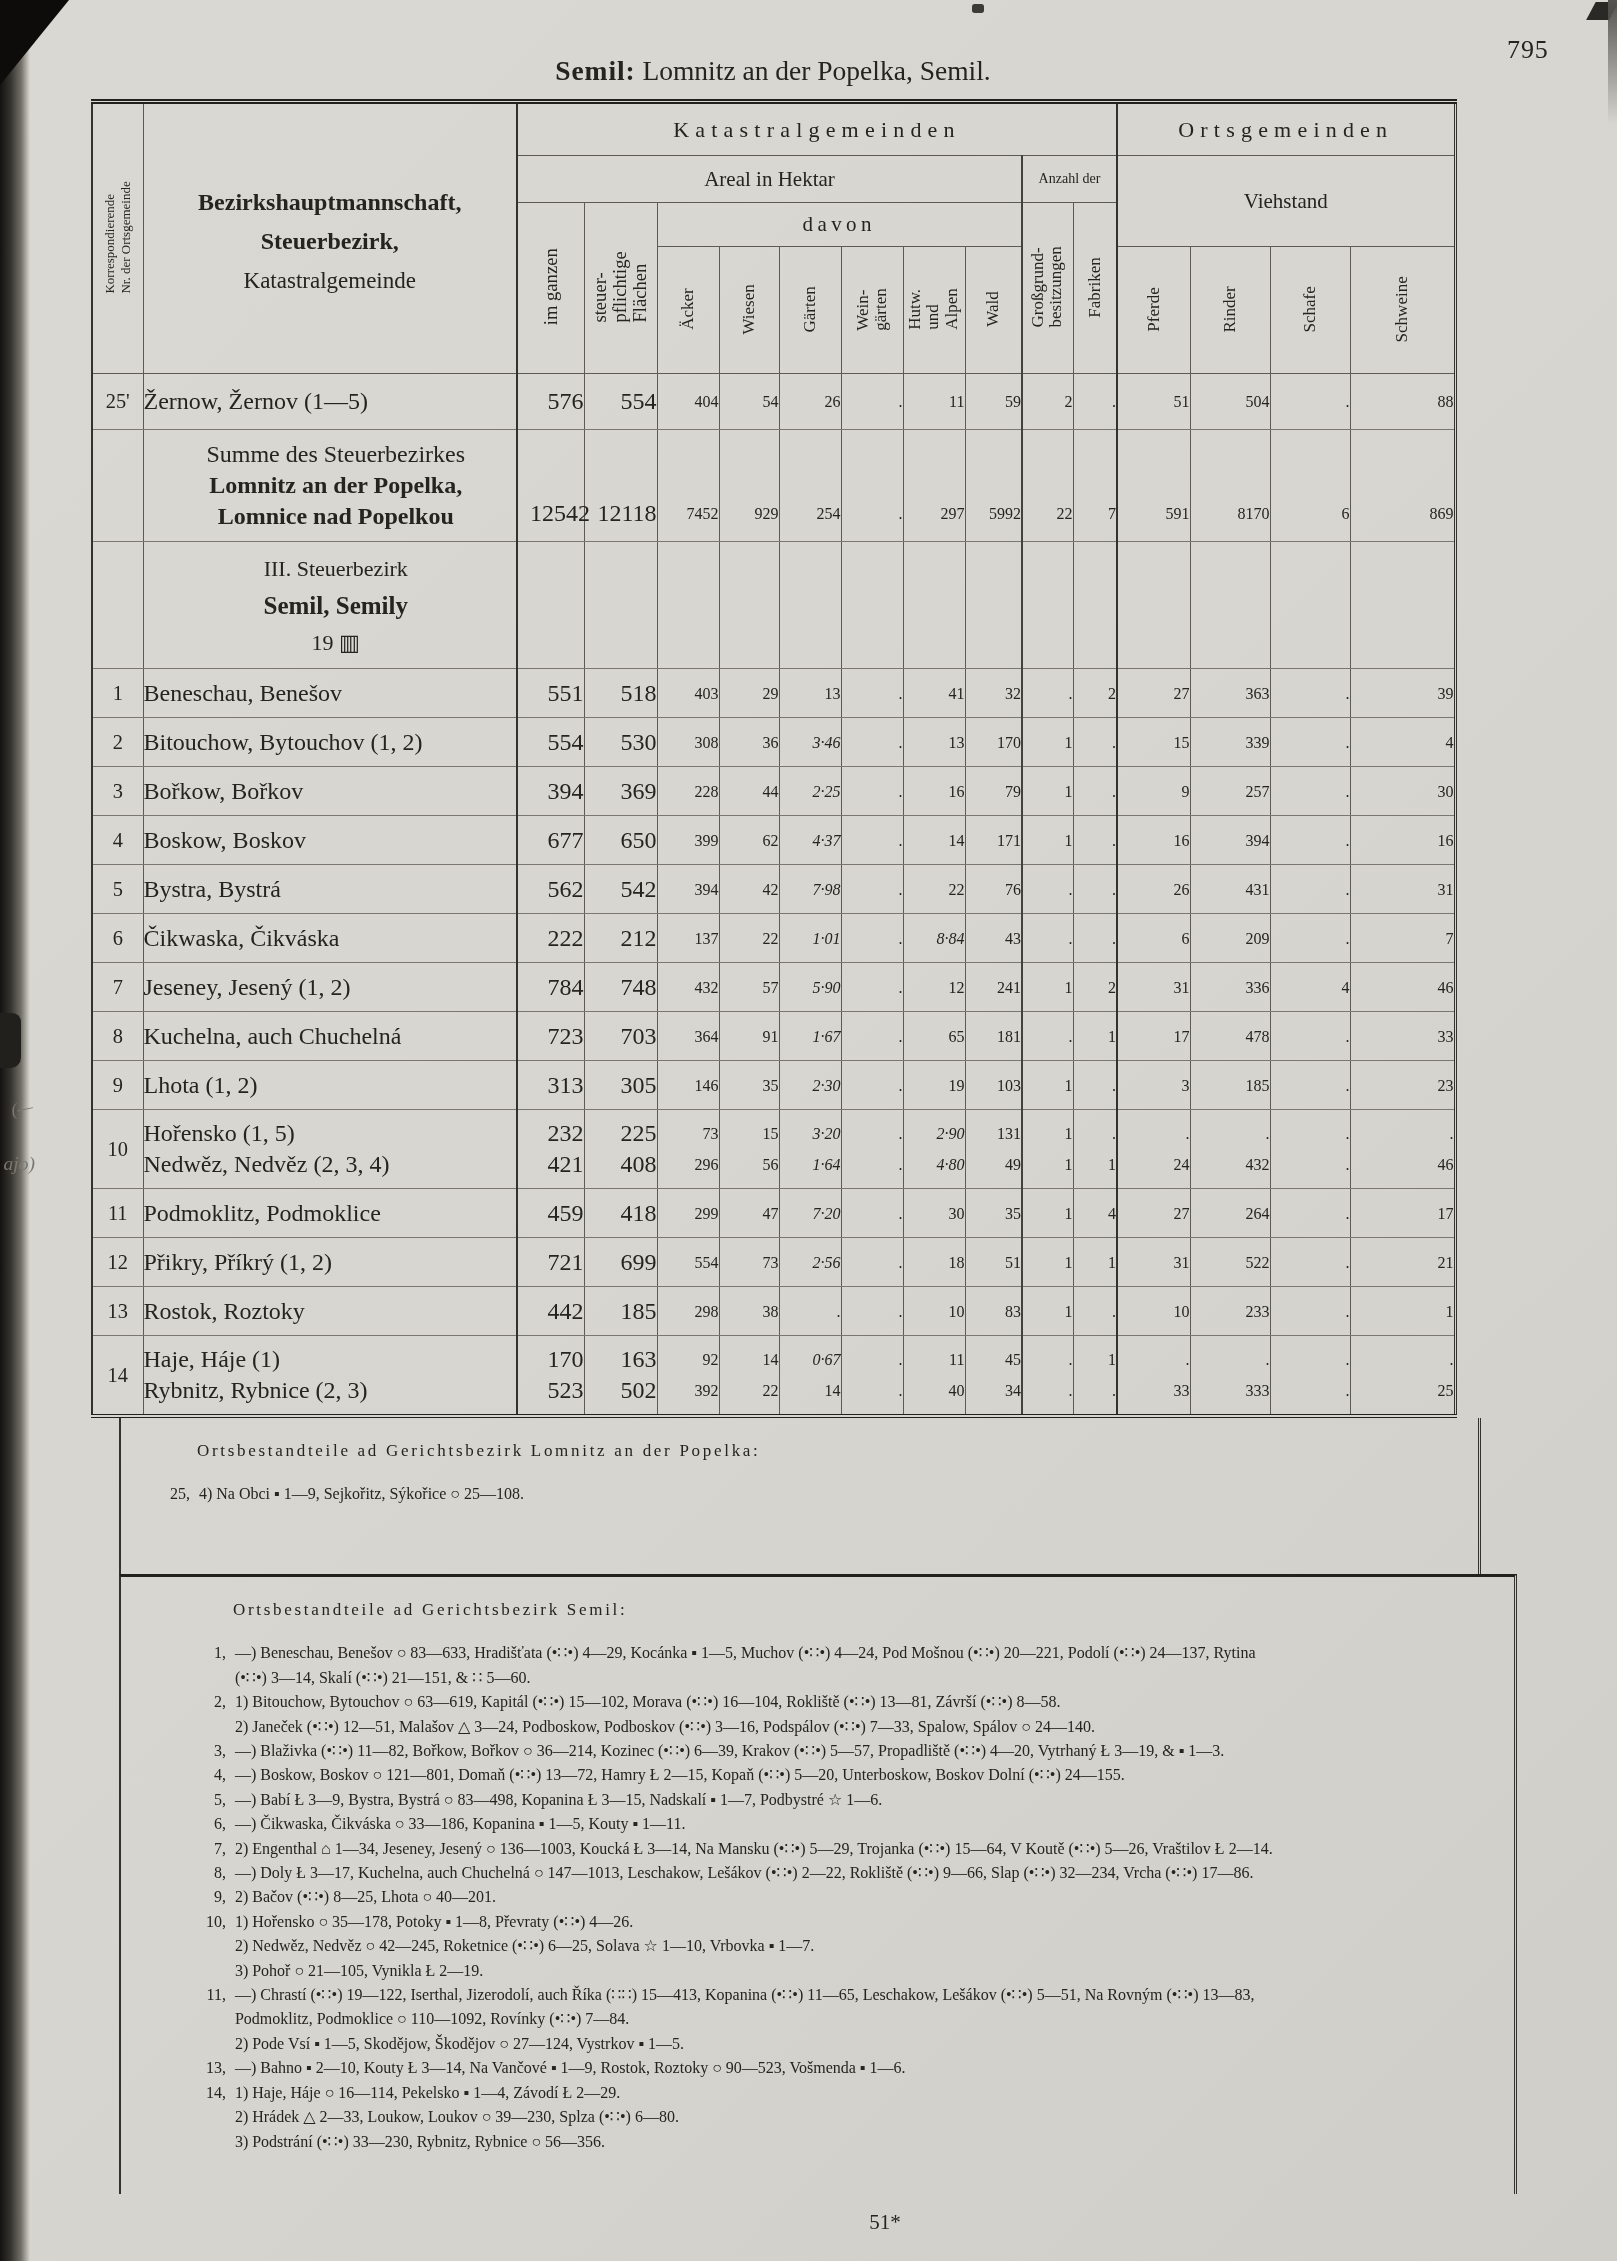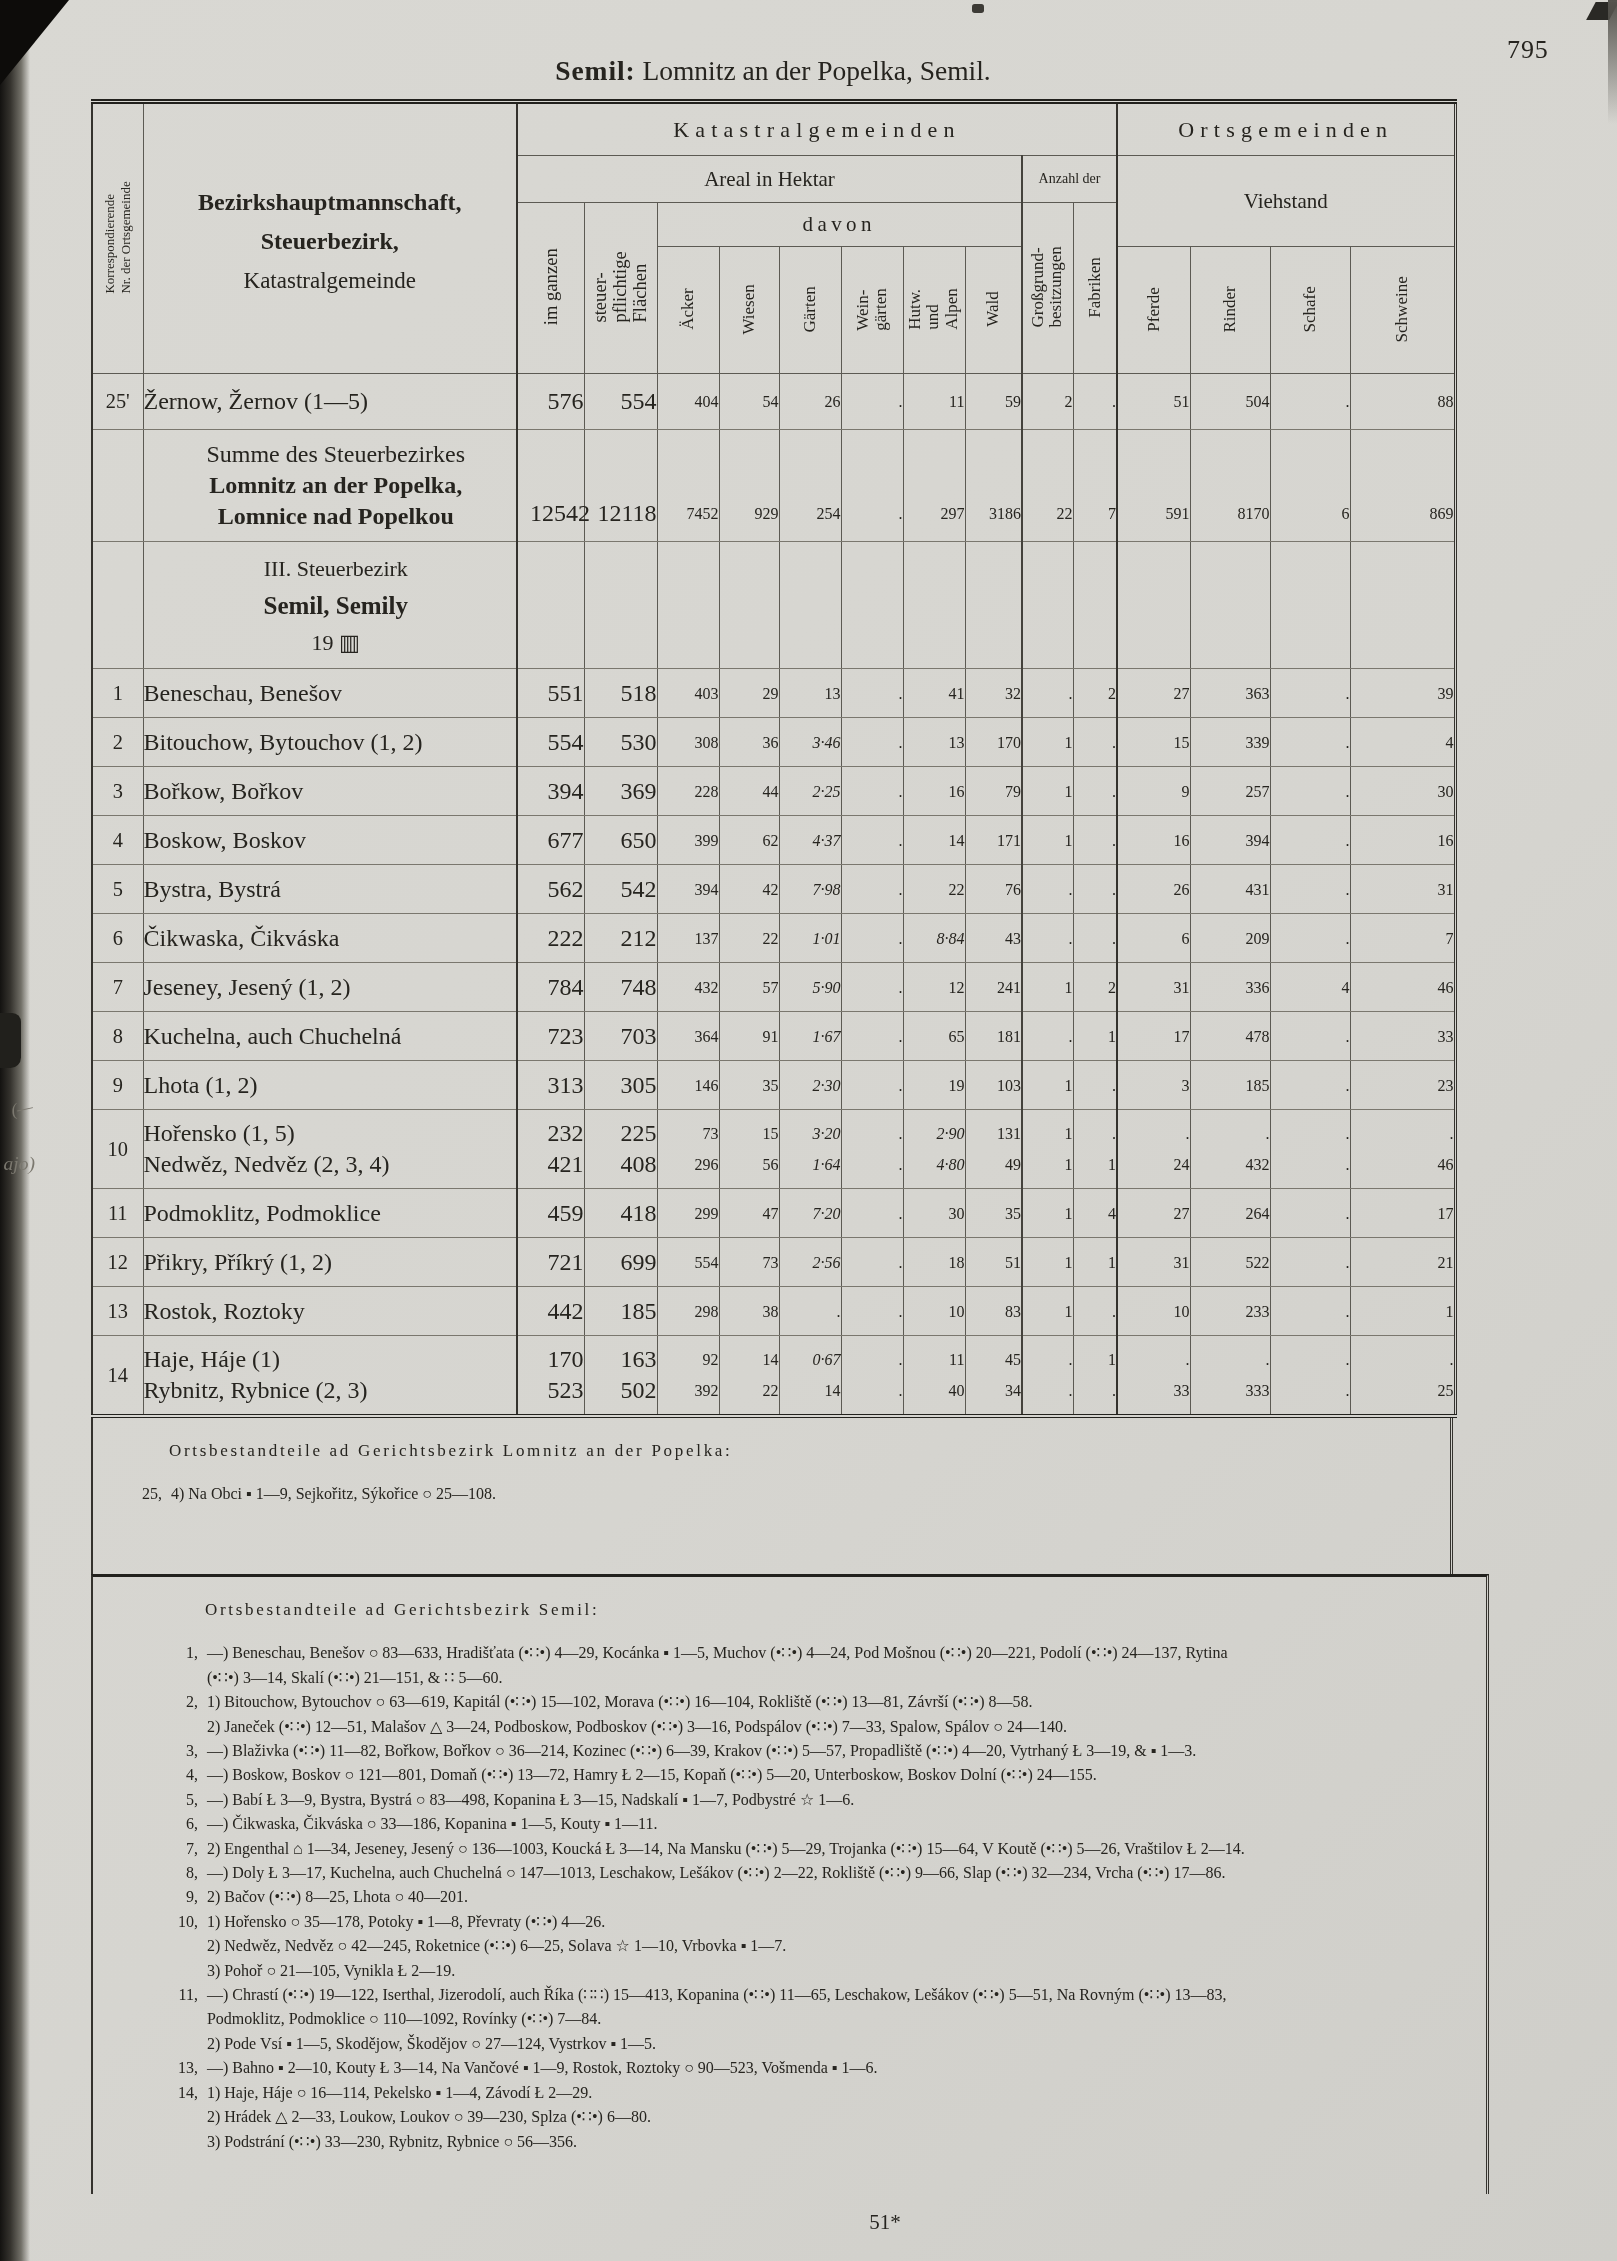--- a/index.html
+++ b/index.html
@@ -70,21 +70,21 @@
   .ital{font-style:italic;}
   tr.row-first td{height:55px;border-bottom:3.5px double #2c2b27;}
   tr.row-sum td{height:99px;border-bottom:3.5px double #2c2b27;padding-left:12px;}
   tr.row-sum td.c-val{vertical-align:bottom;padding-bottom:12.4px;}
   tr.row-section td{height:126px;}
   tr.row-section .nml{line-height:37px;font-size:22px;}
   tr.row-section .nml.bold{font-size:25px;}
   tr.row-data td{height:48px;}
   tr.row-data2 td{height:78px;}
   
-  .fn-block{border-left:2.7px solid #34322d;border-right:3.5px double #34322d;width:1357px;}
+  .fn-block{border-left:2.7px solid #34322d;border-right:3.5px double #34322d;width:1357px;margin-left:28px;}
   .fn-a{min-height:133px;padding-top:23px;}
   .fn-b{border-top:3.5px solid #22211d;min-height:567px;padding-top:23px;padding-bottom:26.6px;padding-left:36px;}
   .fn-head{font-size:17px;letter-spacing:2.7px;margin-left:76px;margin-bottom:21px;}
   .fn-line{display:grid;grid-template-columns:69px 1fr;column-gap:8.9px;
     font-size:16px;line-height:24.4px;}
   .fn-line .fn-num{text-align:right;}
   .printers-mark{margin-top:16px;text-align:center;width:1357px;font-size:21px;}
   .printers-mark span{margin-left:231px;}
 </style>
 </head>
@@ -237,21 +237,21 @@
             <td class="c-val small">
               <div class="vl">254</div>
             </td>
             <td class="c-val small">
               <div class="vl">.</div>
             </td>
             <td class="c-val small">
               <div class="vl">297</div>
             </td>
             <td class="c-val small">
-              <div class="vl">3186</div>
+              <div class="vl">5992</div>
             </td>
             <td class="c-val small bl1d">
               <div class="vl">22</div>
             </td>
             <td class="c-val small">
               <div class="vl">7</div>
             </td>
             <td class="c-val small bl2">
               <div class="vl">591</div>
             </td>

